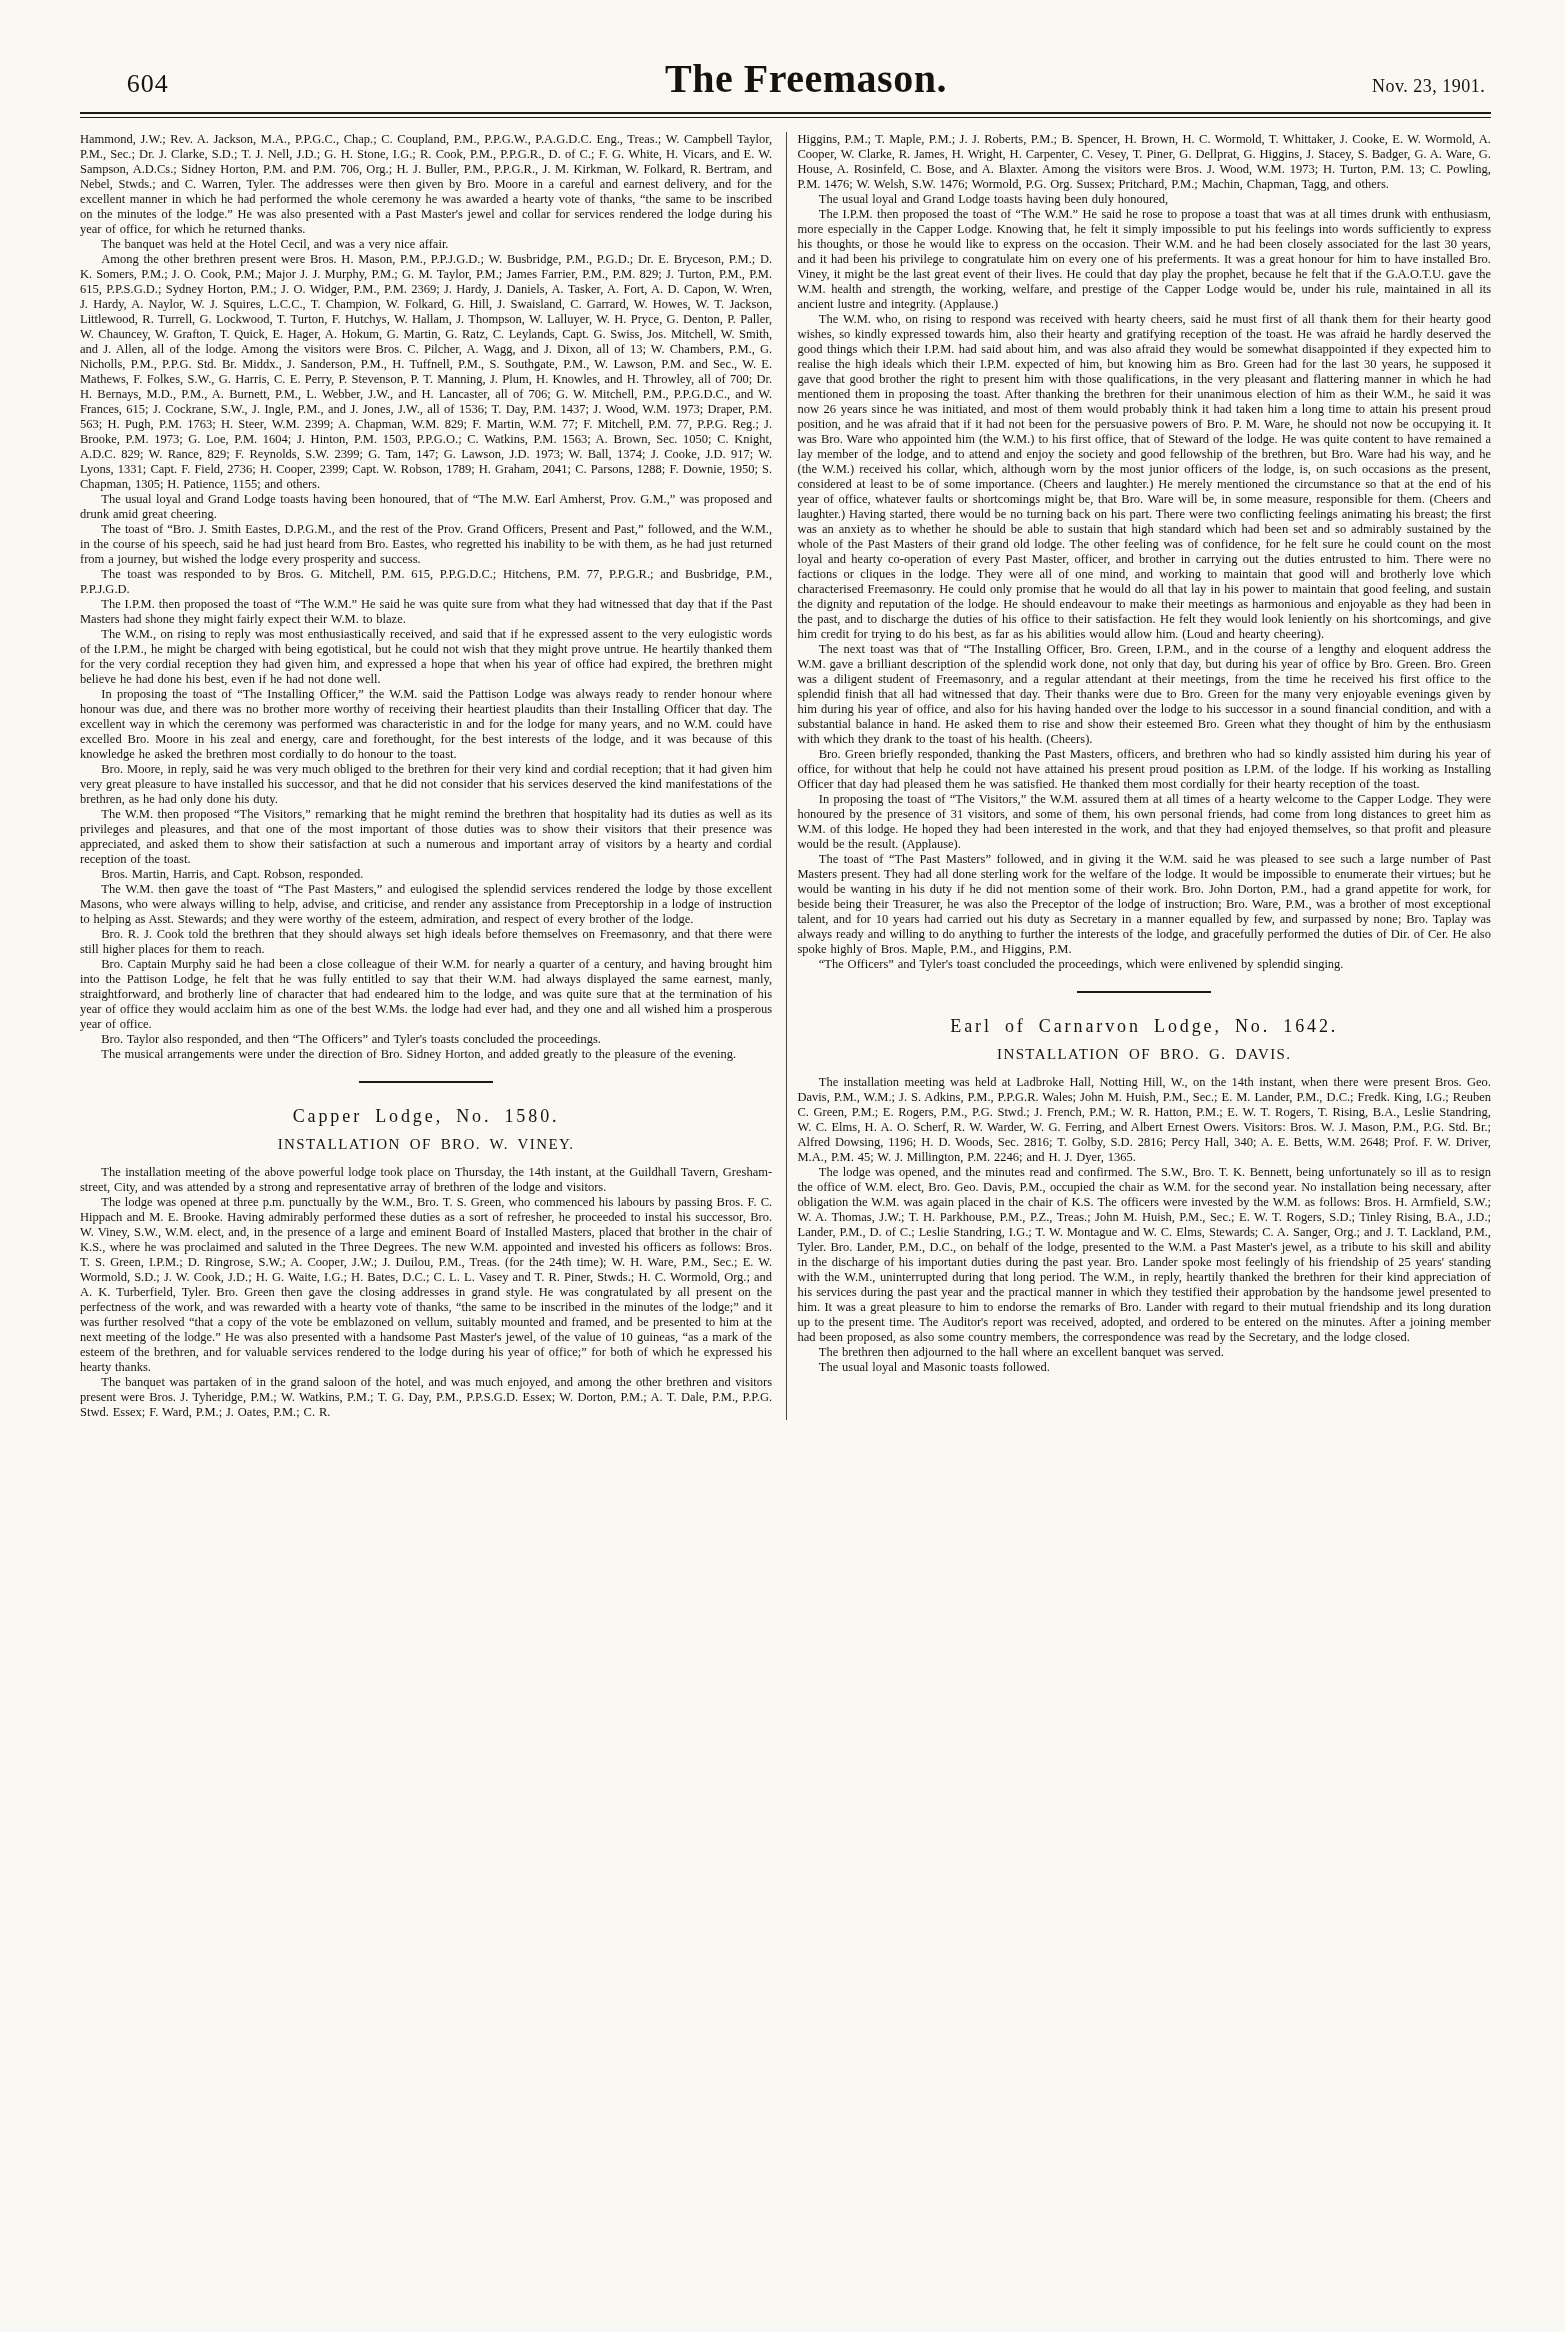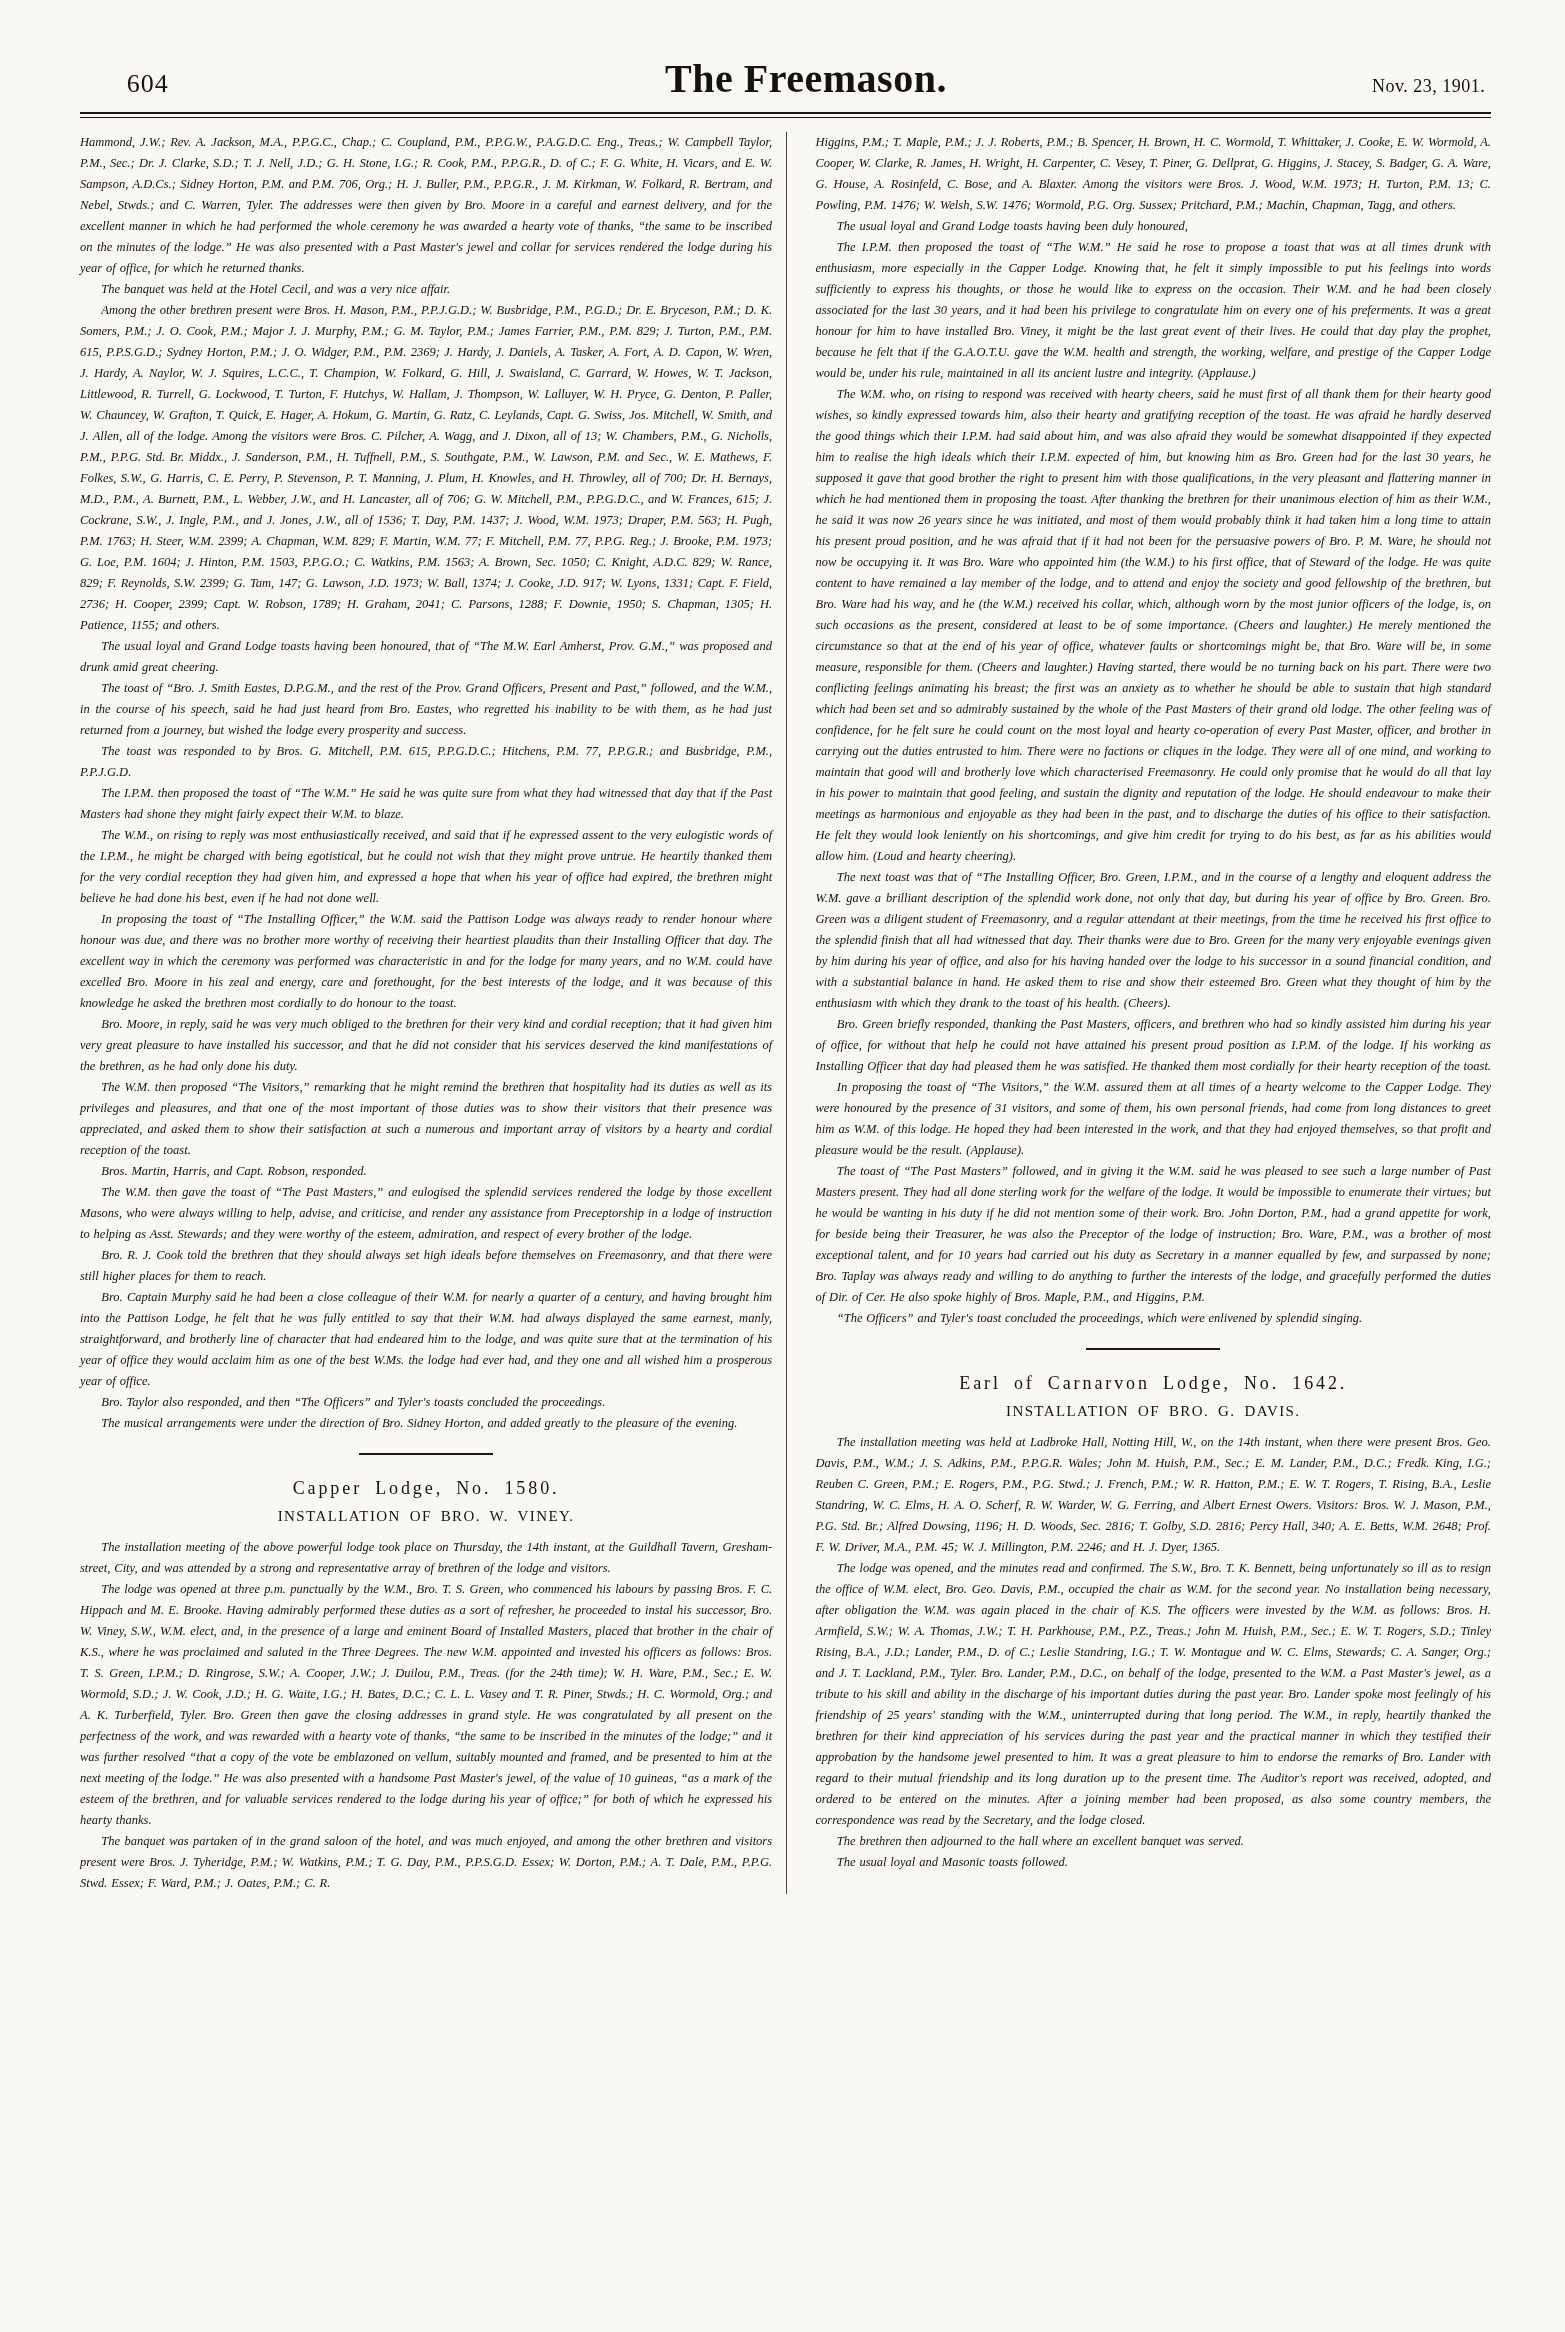--- a/index.html
+++ b/index.html
@@ -30,29 +30,28 @@
   .date{font-size:18px;justify-self:end;letter-spacing:0.5px;}
   .rule-double{
     border-top:2.9px solid #1c1914;
     border-bottom:1.4px solid #1c1914;
     height:3.8px;
     margin-bottom:13.4px;
   }
   .columns{display:flex;align-items:stretch;}
   .col{width:50%;box-sizing:border-box;}
   .col.left{padding-right:13.4px;}
-  .col.right{border-left:1.4px solid #4a453c;padding-left:29px;}
+  .col.right{border-left:1.4px solid #4a453c;padding-left:11px;}
   .para{
     margin:0;
     text-indent:1.7em;
     text-align:justify;
     font-size:12.5px;
-    line-height:21px;
+    line-height:15px;
     word-spacing:.06em;
-    font-style:italic;
   }
   .para.flush{text-indent:0;}
   .divider{
     width:134px;
     border-top:2.4px solid #1c1914;
     margin:19px auto 23px auto;
   }
   .lodge-title{
     margin:0 0 9.6px 0;
     text-align:center;

